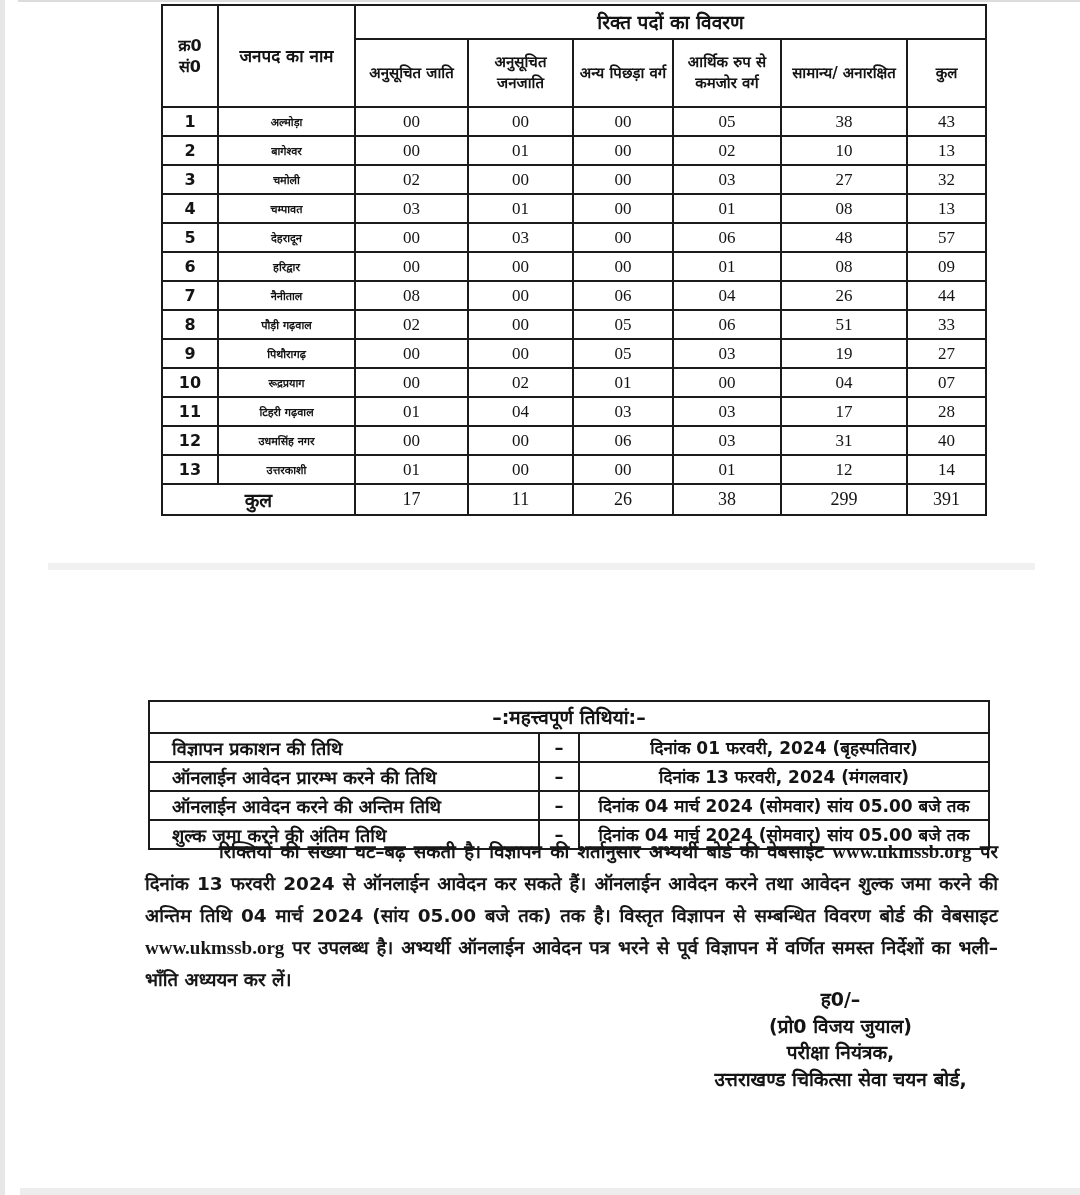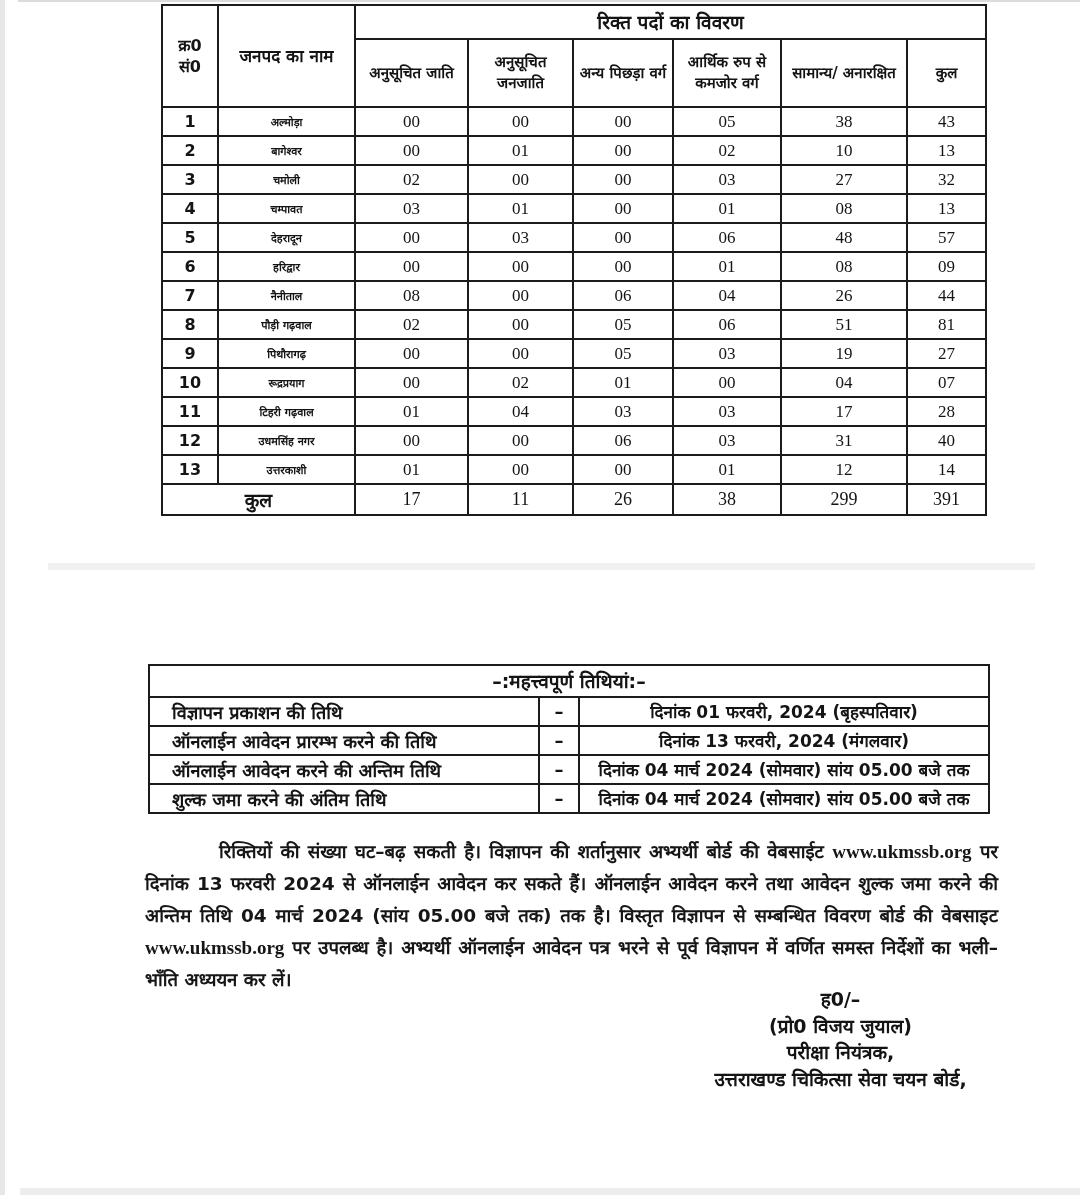--- a/index.html
+++ b/index.html
@@ -36,21 +36,21 @@
   #vacancy-table td.sn{font-weight:bold;font-size:16px;font-family:"DejaVu Sans",sans-serif;}
   #vacancy-table td.dist{font-weight:bold;font-size:11px;}
   #vacancy-table td.num{font-family:"Liberation Serif","DejaVu Serif",serif;font-size:17px;}
   #vacancy-table tr.drow{height:29px;}
   #vacancy-table tr.trow{height:31px;}
   #vacancy-table tr.trow td.tlabel{font-weight:bold;font-size:19px;}
   #vacancy-table tr.trow td.num{font-size:18px;}
 
   
   #dates-table{
-    position:absolute;left:148px;top:664px;width:840px;
+    position:absolute;left:148px;top:700px;width:840px;
   }
   #dates-table th,#dates-table td{
     border:2px solid #1b1b1b;
     vertical-align:middle;
     padding:1px 4px;overflow:hidden;
   }
   #dates-table th.dt-title{height:28px;text-align:center;font-size:19px;font-weight:bold;}
   #dates-table tr.dt-row{height:29px;}
   #dates-table td.dt-label{text-align:left;font-weight:bold;font-size:18px;padding-left:22px;}
   #dates-table td.dt-dash{text-align:center;font-weight:bold;font-size:18px;}
@@ -182,21 +182,21 @@
           <td class="num">44</td>
         </tr>
         <tr class="drow">
           <td class="sn">8</td>
           <td class="dist">पौड़ी गढ़वाल</td>
           <td class="num">02</td>
           <td class="num">00</td>
           <td class="num">05</td>
           <td class="num">06</td>
           <td class="num">51</td>
-          <td class="num">81</td>
+          <td class="num">33</td>
         </tr>
         <tr class="drow">
           <td class="sn">9</td>
           <td class="dist">पिथौरागढ़</td>
           <td class="num">00</td>
           <td class="num">00</td>
           <td class="num">05</td>
           <td class="num">03</td>
           <td class="num">19</td>
           <td class="num">27</td>

